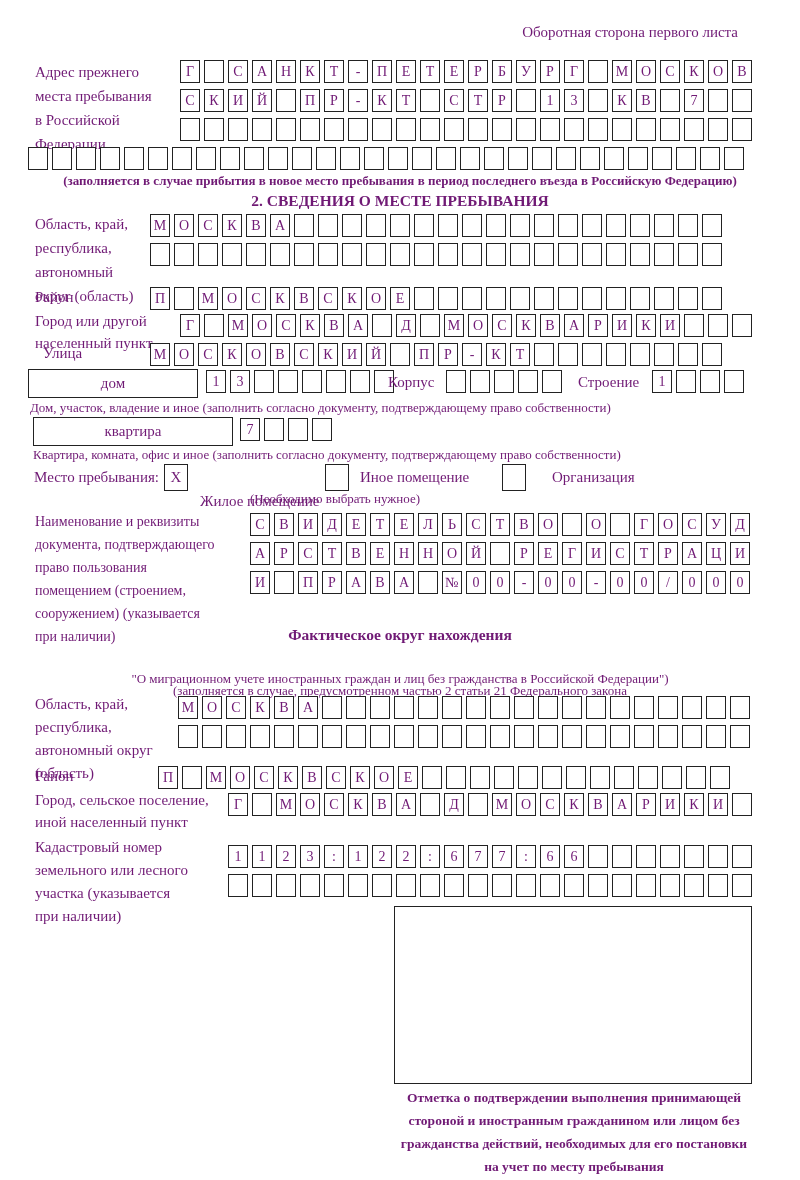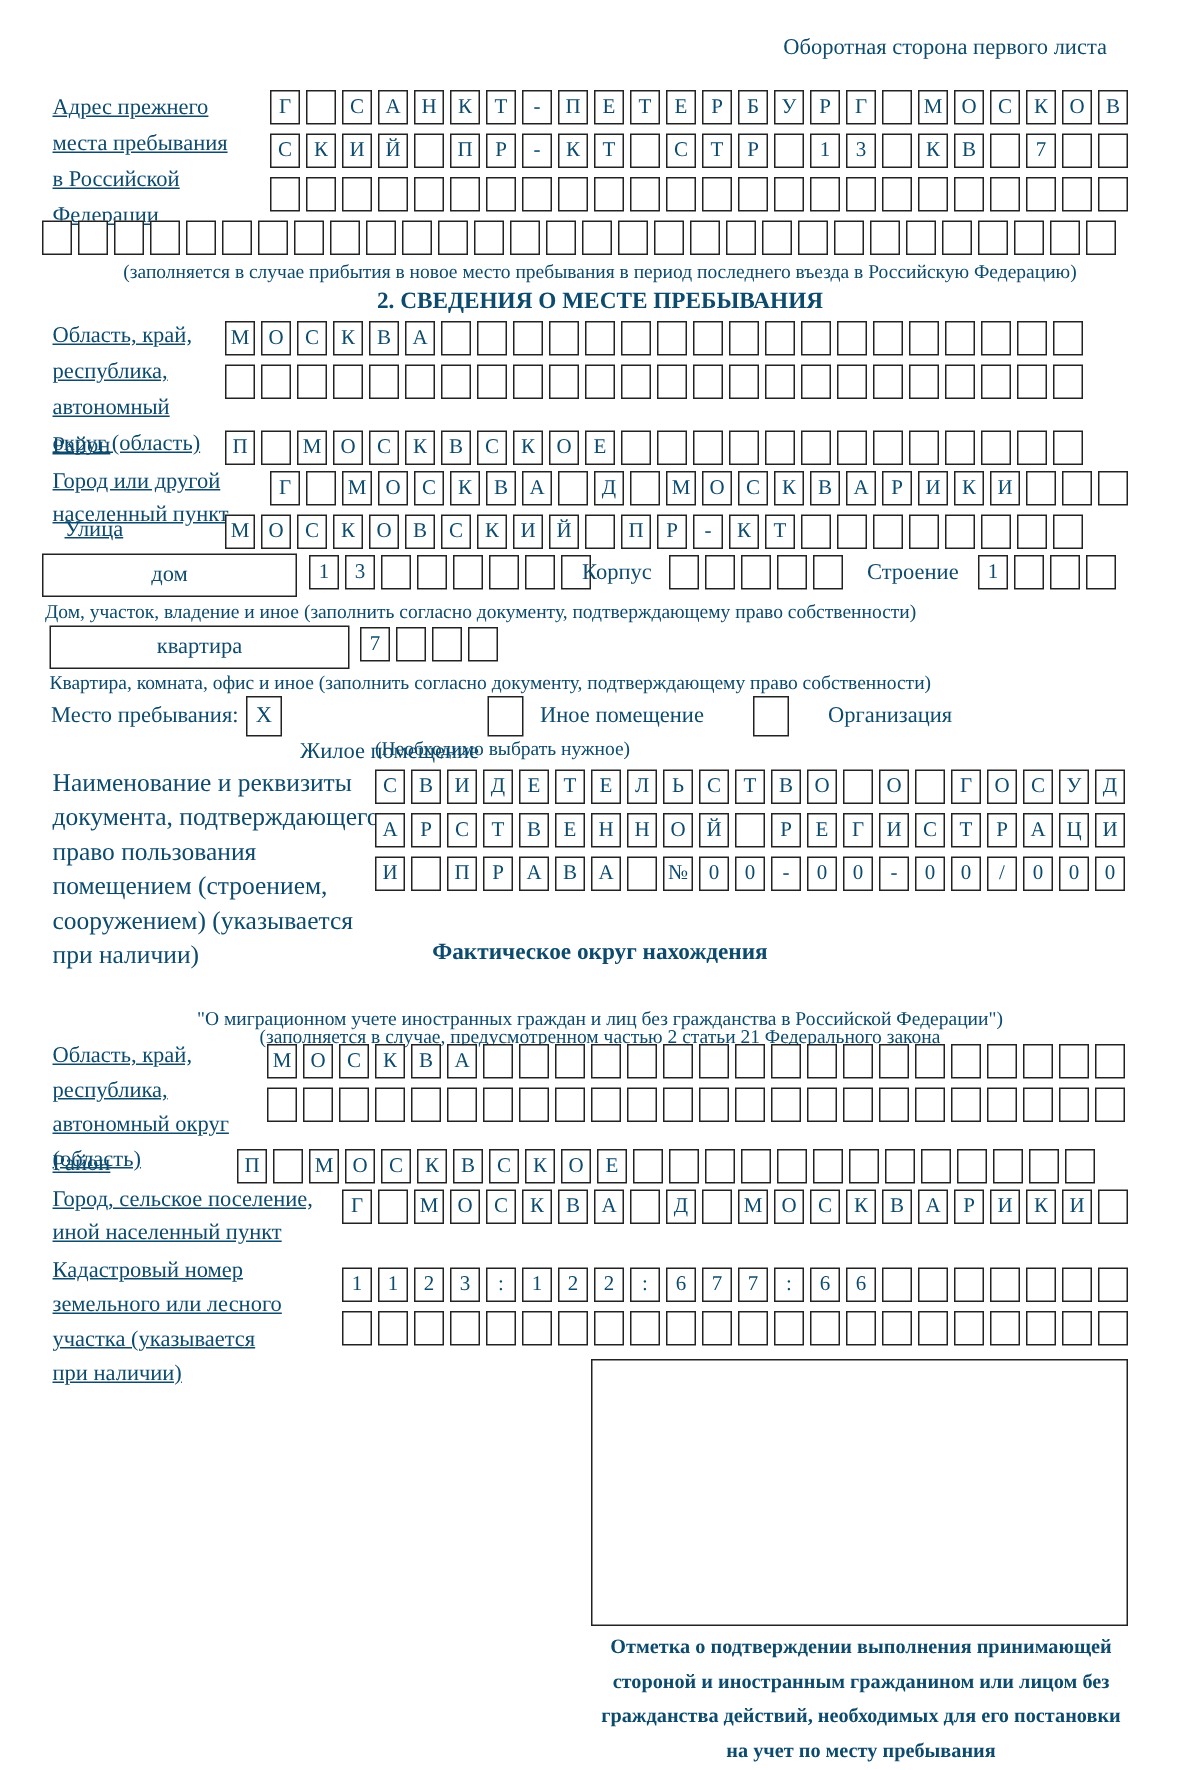--- a/index.html
+++ b/index.html
@@ -1,21 +1,21 @@
 <!DOCTYPE html>
 <html><head>
 <meta charset="utf-8">
 <style>
   html,body{margin:0;padding:0;background:#ffffff;}
   .page{
     position:relative;width:800px;height:1180px;background:#ffffff;
-    font-family:"Liberation Serif","DejaVu Serif",serif;color:#0c4a6e;overflow:hidden;
+    font-family:"Liberation Serif","DejaVu Serif",serif;color:#701a75;overflow:hidden;
   }
   .abs{position:absolute;}
-  .lbl{font-size:15px;line-height:24px;white-space:pre-line;text-decoration:underline;}
+  .lbl{font-size:15px;line-height:24px;white-space:pre-line;}
   .lbl-sm{font-size:15px;line-height:25px;white-space:pre-line;}
   .cap{font-size:13px;white-space:pre-line;}
   .cap-c{font-size:13px;text-align:center;width:800px;left:0;}
   .title{font-weight:bold;font-size:15.5px;text-align:center;width:800px;left:0;}
   .cellrow{display:flex;gap:4px;}
   .cell{
     flex:none;width:18px;height:21px;border:1.5px solid #222222;
     display:flex;align-items:center;justify-content:center;
     font-size:14px;line-height:1;background:#ffffff;
   }
@@ -145,21 +145,21 @@
       <span class="cell"></span>
       <span class="cell"></span>
       <span class="cell"></span>
       <span class="cell"></span>
       <span class="cell"></span>
       <span class="cell"></span>
       <span class="cell"></span>
       <span class="cell"></span>
       <span class="cell"></span>
     </div>
-  <div class="abs cap-c" style="top:173px;">(заполняется в случае прибытия в новое место пребывания в период последнего въезда в Российскую Федерацию)</div>
+  <div class="abs cap-c" style="top:173px;font-weight:bold;">(заполняется в случае прибытия в новое место пребывания в период последнего въезда в Российскую Федерацию)</div>
 
   <div class="abs title" style="top:192px;">2. СВЕДЕНИЯ О МЕСТЕ ПРЕБЫВАНИЯ</div>
 
   <div class="abs lbl" style="left:35px;top:212px;">Область, край,
 республика,
 автономный
 округ (область)</div>
   <div class="abs cellrow" style="left:150px;top:214px;">
       <span class="cell">М</span>
       <span class="cell">О</span>
@@ -337,21 +337,21 @@
 
   <div class="abs inline-lbl" style="left:34px;top:463px;">Место пребывания:</div>
   <div class="abs cb" style="left:164px;top:464px;">X</div>
   <div class="abs inline-lbl" style="left:200px;top:463px;margin-top:24px;">Жилое помещение</div>
   <div class="abs cb" style="left:325px;top:464px;"></div>
   <div class="abs inline-lbl" style="left:360px;top:463px;">Иное помещение</div>
   <div class="abs cb" style="left:502px;top:464px;"></div>
   <div class="abs inline-lbl" style="left:552px;top:463px;">Организация</div>
   <div class="abs cap" style="left:170px;top:491px;width:330px;text-align:center;">(Необходимо выбрать нужное)</div>
 
-  <div class="abs lbl-sm" style="left:35px;top:510px;font-size:17px;line-height:23px;">Наименование и реквизиты
+  <div class="abs lbl-sm" style="left:35px;top:510px;font-size:14px;line-height:23px;">Наименование и реквизиты
 документа, подтверждающего
 право пользования
 помещением (строением,
 сооружением) (указывается
 при наличии)</div>
   <div class="abs cellrow" style="left:250px;top:513px;">
       <span class="cell">С</span>
       <span class="cell">В</span>
       <span class="cell">И</span>
       <span class="cell">Д</span>

